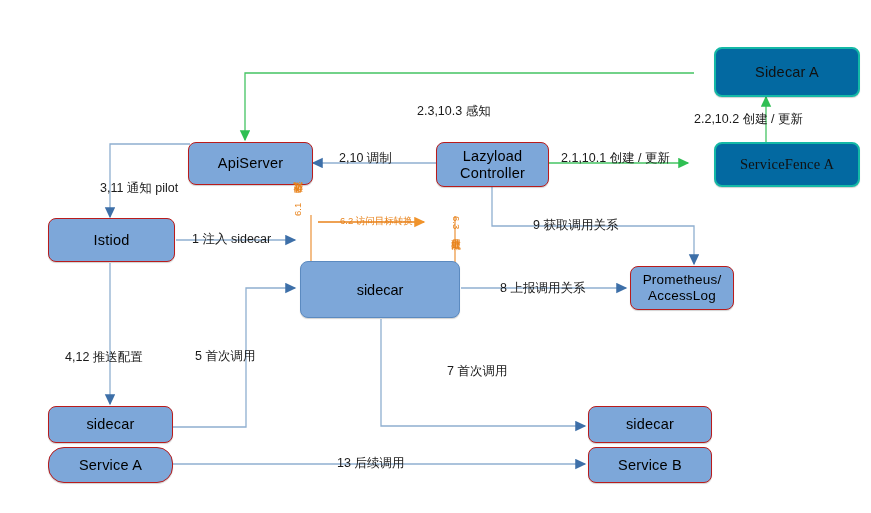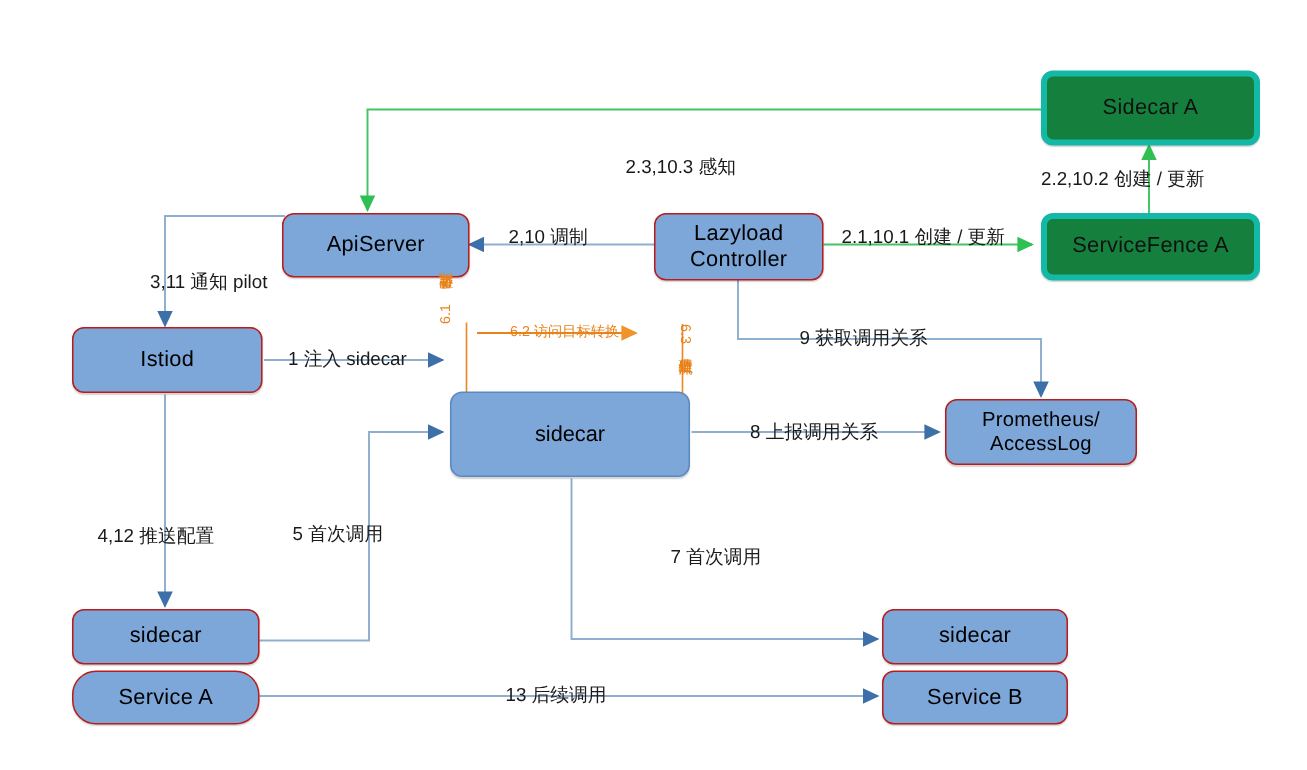--- a/index.html
+++ b/index.html
@@ -34,24 +34,25 @@
     color: #000000;
     font-size: 14.5px;
     letter-spacing: .2px;
   }
   .node.blue {
     background: #7DA7D9;
     border: 1px solid #b91c1c;
     box-shadow: 0 1px 1px rgba(0,0,0,0.18);
   }
   .node.green {
-    background: #15803d;
-    border: 4px solid #14b8a6;
+    background: #0369a1;
+    border: 2px solid #14b8a6;
     color: #0a0a0a;
     box-shadow: 0 1px 1px rgba(0,0,0,0.18);
+    margin-left: 20px;
   }
   .node.green .lbl { color: #111111; }
   .node .lbl { display: block; white-space: pre-line; }
 
   
   .cluster-box {
     position: absolute;
     box-sizing: border-box;
     background: #7DA7D9;
     border: 1px solid #5B8AC0;
@@ -138,42 +139,42 @@
       <path d="M311,215 L311,312" stroke="#E8821A" stroke-width="1.1" opacity="0.95"></path>
 
       <path d="M455,216 L455,312" stroke="#E8821A" stroke-width="1.1" opacity="0.95"></path>
     </g>
   </svg>
 
   <div class="node green" style="left:694px; top:47px; width:146px; height:50px;">
     <span class="lbl">Sidecar A</span>
   </div>
 
-  <div class="node green" style="left:694px; top:142px; width:146px; height:45px;">
+  <div class="node green" style="left:694px; top:142px; width:146px; height:45px;font-family:Liberation Serif, serif;">
     <span class="lbl">ServiceFence A</span>
   </div>
 
   <div class="node blue" style="left:188px; top:142px; width:125px; height:43px;">
     <span class="lbl">ApiServer</span>
   </div>
 
   <div class="node blue" style="left:48px; top:218px; width:127px; height:44px;">
     <span class="lbl">Istiod</span>
   </div>
 
   <div class="node blue" style="left:436px; top:142px; width:113px; height:45px;">
     <span class="lbl">Lazyload
 Controller</span>
   </div>
 
   <div class="cluster-box" style="left:300px; top:261px; width:160px; height:57px;">
     <span class="lbl">sidecar</span>
   </div>
 
-  <div class="node blue" style="left:630px; top:266px; width:128px; height:44px; font-size:13.5px;">
+  <div class="node blue" style="left:630px; top:266px; width:104px; height:44px; font-size:13.5px;">
     <span class="lbl">Prometheus/
 AccessLog</span>
   </div>
 
   <div class="node blue" style="left:48px; top:406px; width:125px; height:37px;">
     <span class="lbl">sidecar</span>
   </div>
   <div class="node blue" style="left:48px; top:447px; width:125px; height:36px;border-radius:16px;">
     <span class="lbl">Service A</span>
   </div>

